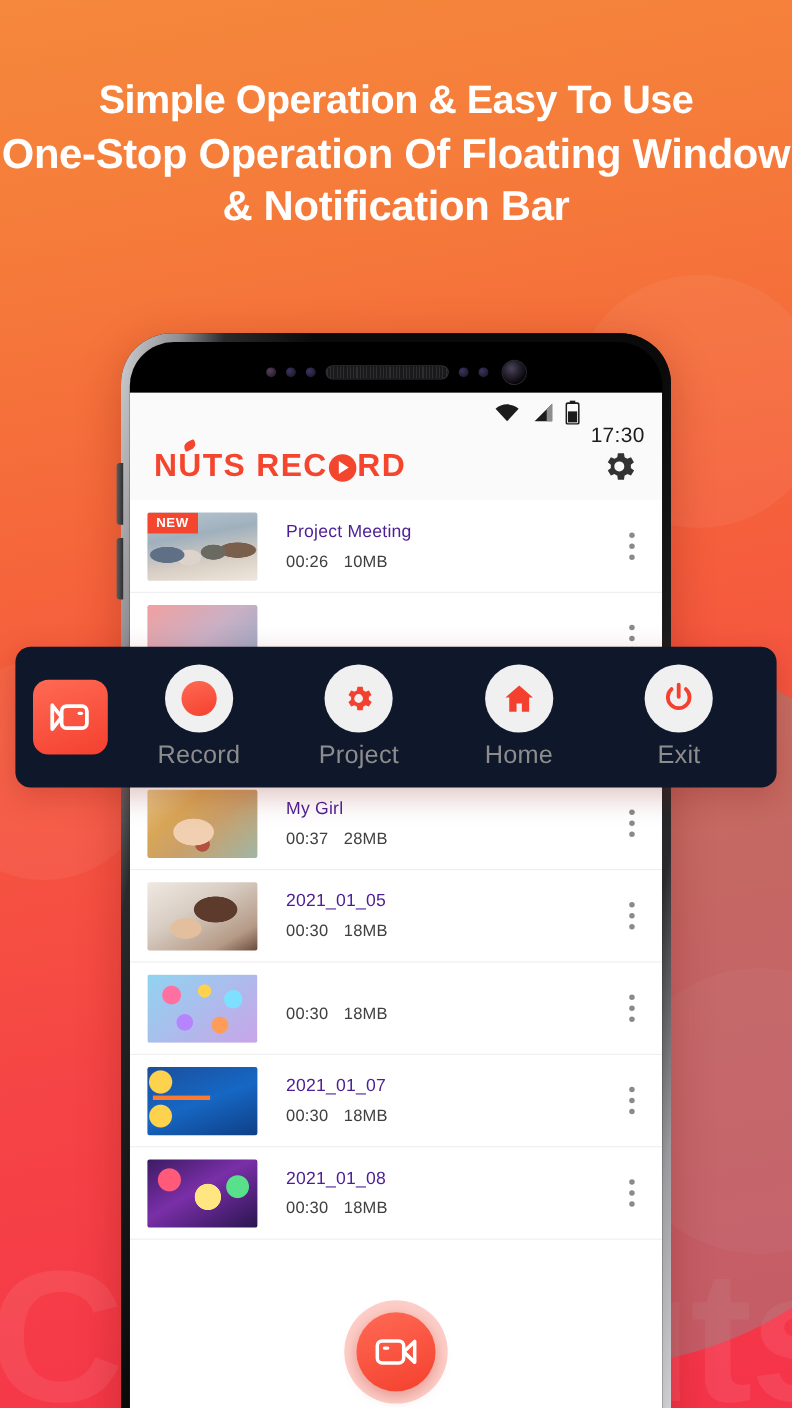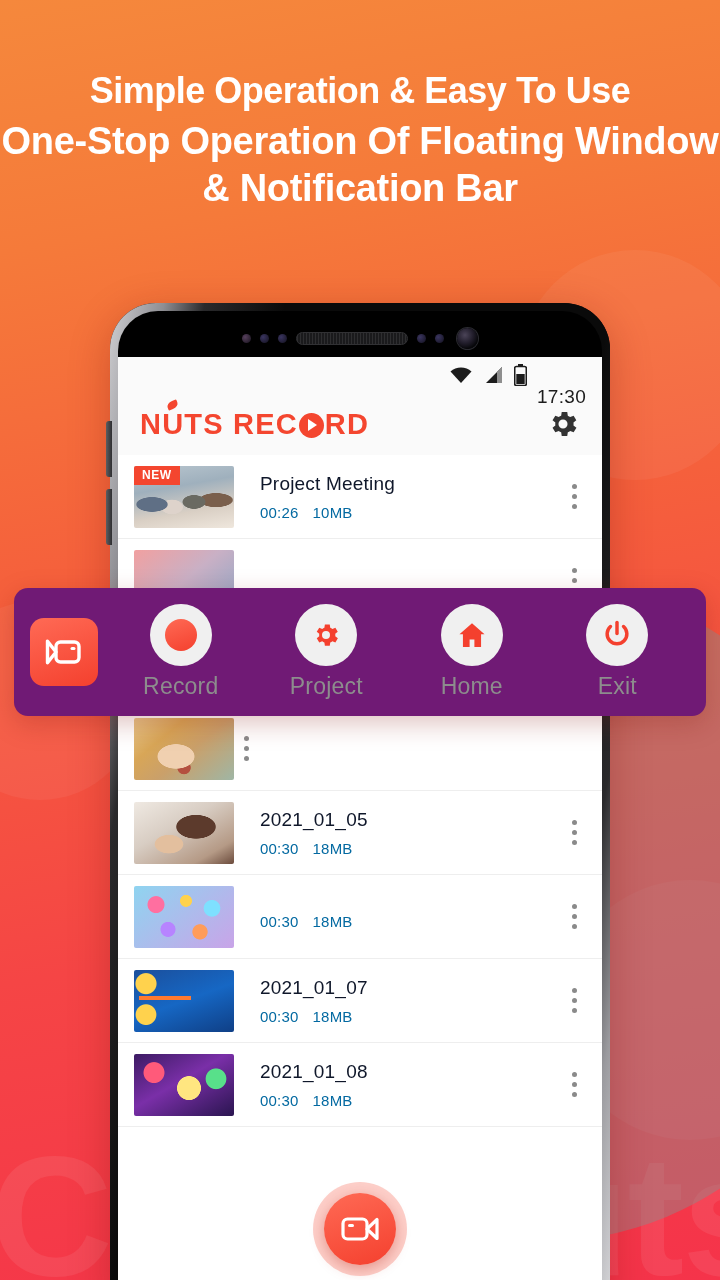--- a/index.html
+++ b/index.html
@@ -82,22 +82,22 @@
                   background:#F4462F; border-radius:60% 10% 60% 10%;
                   transform:rotate(-22deg); }
 
   
   .list { background:#fff; }
   .row { display:flex; align-items:center; height:84px; padding:0 16px;
          border-bottom:1px solid #eeeeee; position:relative; }
   .thumb { width:100px; height:62px; border-radius:2px; flex:none; position:relative;
            overflow:hidden; }
   .meta { flex:1; padding-left:26px; }
-  .t-title { font-size:19px; color:#0f172a; letter-spacing:.2px; }
-  .t-sub { font-size:15px; color:#0369a1; margin-top:9px; letter-spacing:.2px; }
+  .t-title { font-size:16px; color:#4c1d95; letter-spacing:.2px; }
+  .t-sub { font-size:15px; color:#404040; margin-top:9px; letter-spacing:.2px; }
   .t-sub span { margin-right:14px; }
   .kebab { width:24px; display:flex; flex-direction:column; align-items:center;
            gap:5px; flex:none; }
   .kebab i { width:5px; height:5px; border-radius:50%; background:#8a8a8a; display:block; }
   .badge-new { position:absolute; left:0; top:0; background:#F4462F; color:#fff;
                font-size:12px; font-weight:700; padding:2px 8px 3px; letter-spacing:.5px; }
 
   
   .th-people { background:linear-gradient(170deg,#b9c6cf 0%,#9fb0bd 35%,#d9cfc4 70%,#efe7dd 100%); }
   .th-people::after{content:"";position:absolute;inset:0;
@@ -150,21 +150,21 @@
   .stop-btn { width:90px; height:90px; }
   .stop-btn i { width:36px; height:36px; border-radius:8px;
                 background:linear-gradient(160deg,#FF6B55,#F4402E); display:block; }
   .home-btn { width:80px; height:80px; }
   .rec-timer { position:absolute; color:#fff; font-size:33px; letter-spacing:1px; z-index:4; }
   .blue-dot { position:absolute; width:11px; height:11px; border-radius:50%;
               background:#2f9bf0; z-index:5; }
 
   
   .float-card { position:absolute; left:14px; top:588px; width:692px; height:128px;
-                background:#701a75; border-radius:14px; z-index:9;
+                background:#0f172a; border-radius:14px; z-index:9;
                 box-shadow:0 8px 26px rgba(130,25,15,.25);
                 display:flex; align-items:center; padding:0 16px; }
   .fc-logo { width:68px; height:68px; border-radius:14px; flex:none;
              background:linear-gradient(160deg,#FF6A55 0%,#F4402E 100%);
              display:flex; align-items:center; justify-content:center; }
   .fc-items { flex:1; display:flex; justify-content:space-around; align-items:flex-start;
               padding-left:10px; }
   .fc-item { display:flex; flex-direction:column; align-items:center; width:120px; }
   .fc-ico { width:62px; height:62px; border-radius:50%; background:#f0f0f0;
             display:flex; align-items:center; justify-content:center; }
@@ -297,20 +297,26 @@
           </div>
           <div class="kebab">
               <i></i>
               <i></i>
               <i></i>
             </div>
         </div>
 
         <div class="row">
           <div class="thumb th-girl"></div>
+          <div class="meta">
+            <div class="t-title">My Girl</div>
+            <div class="t-sub">
+              <span>00:37</span><span>28MB</span>
+            </div>
+          </div>
           <div class="kebab">
               <i></i>
               <i></i>
               <i></i>
             </div>
         </div>
 
         <div class="row">
           <div class="thumb th-family"></div>
           <div class="meta">

